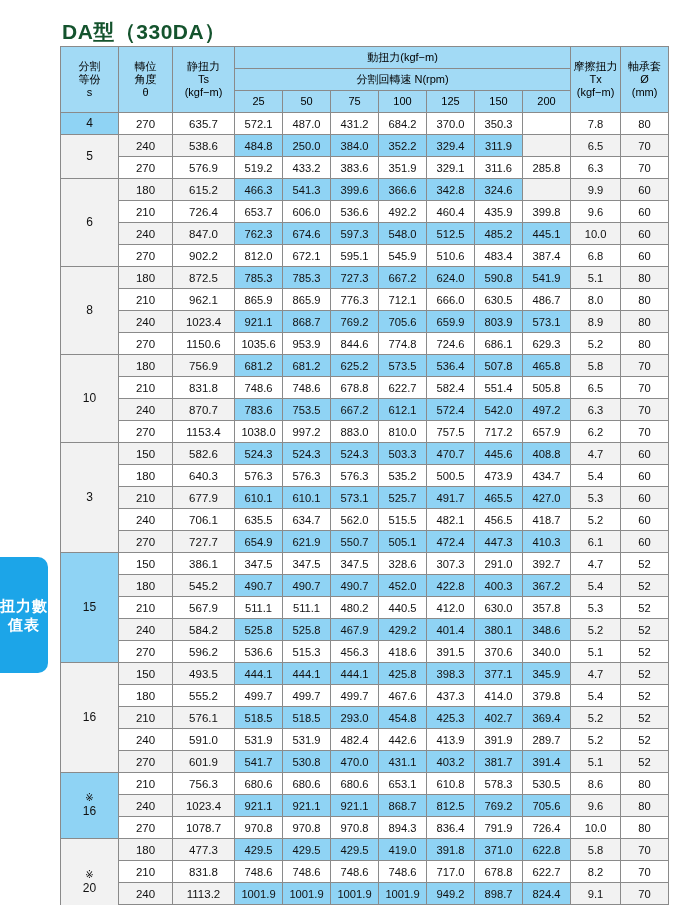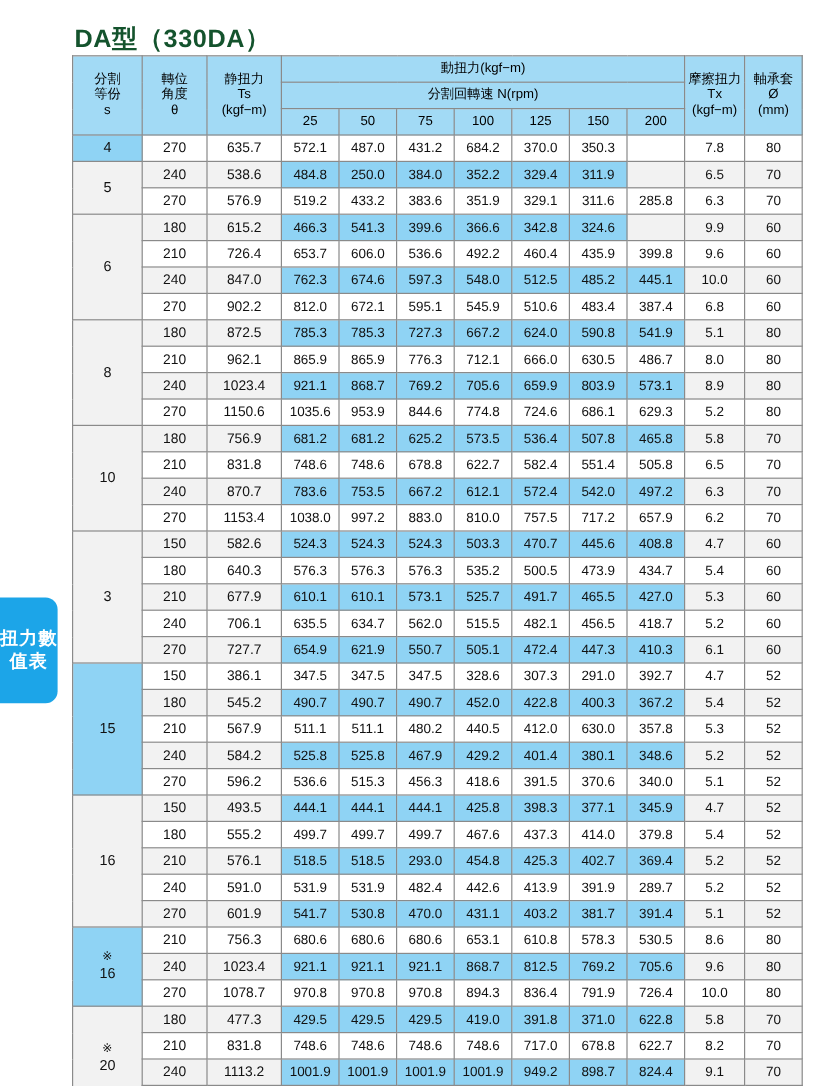--- a/index.html
+++ b/index.html
@@ -5,22 +5,22 @@
   html,body{margin:0;padding:0;}
   body{
     width:700px;height:905px;
     background:#ffffff;
     font-family:"Liberation Sans","DejaVu Sans",sans-serif;
     position:relative;
     overflow:hidden;
   }
   .side-tab{
     position:absolute;
-    left:0;top:498px;
-    width:48px;height:88px;
+    left:0;top:557px;
+    width:48px;height:116px;
     background:#1ca5e8;
     border-top-right-radius:10px;
     border-bottom-right-radius:10px;
     color:#ffffff;
     font-size:15px;
     font-weight:bold;
     line-height:1.28;
     letter-spacing:1px;
     display:flex;
     align-items:center;

